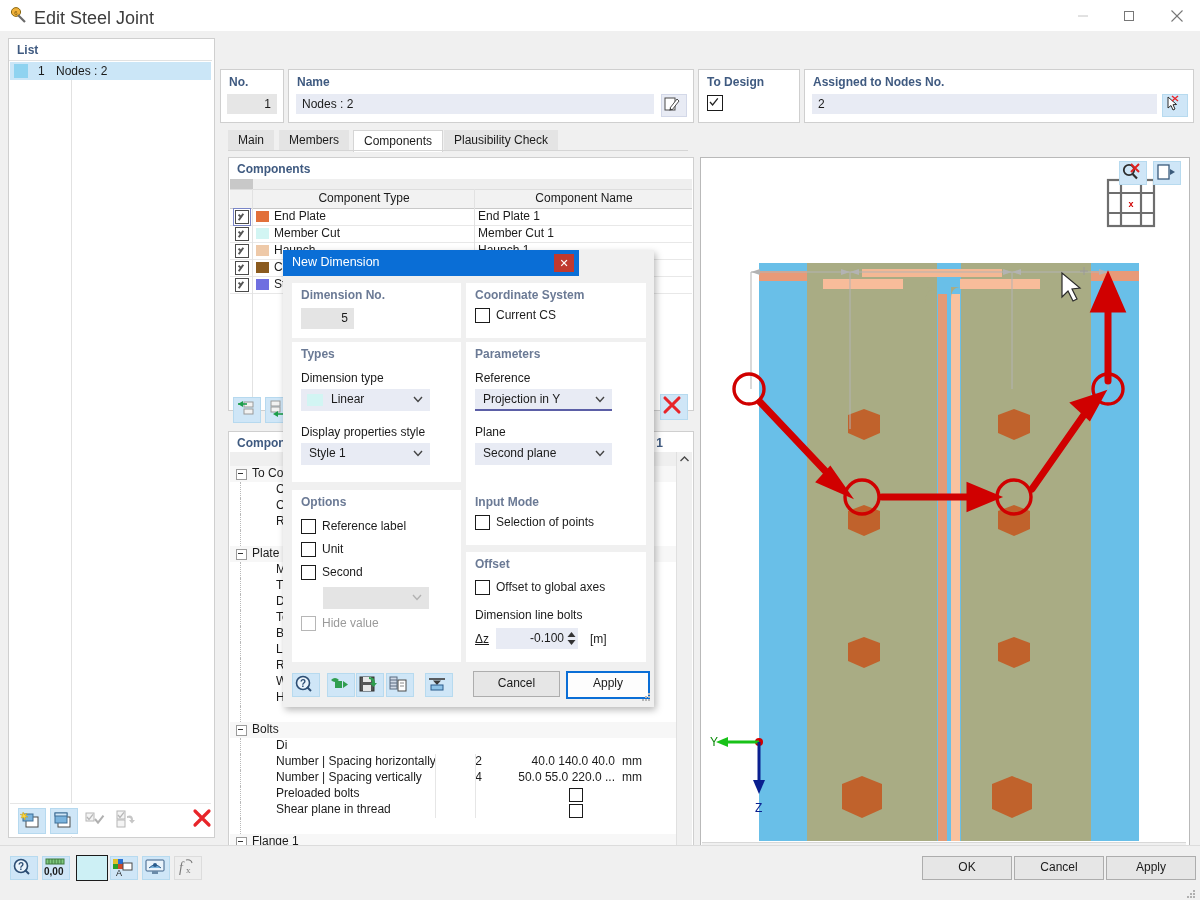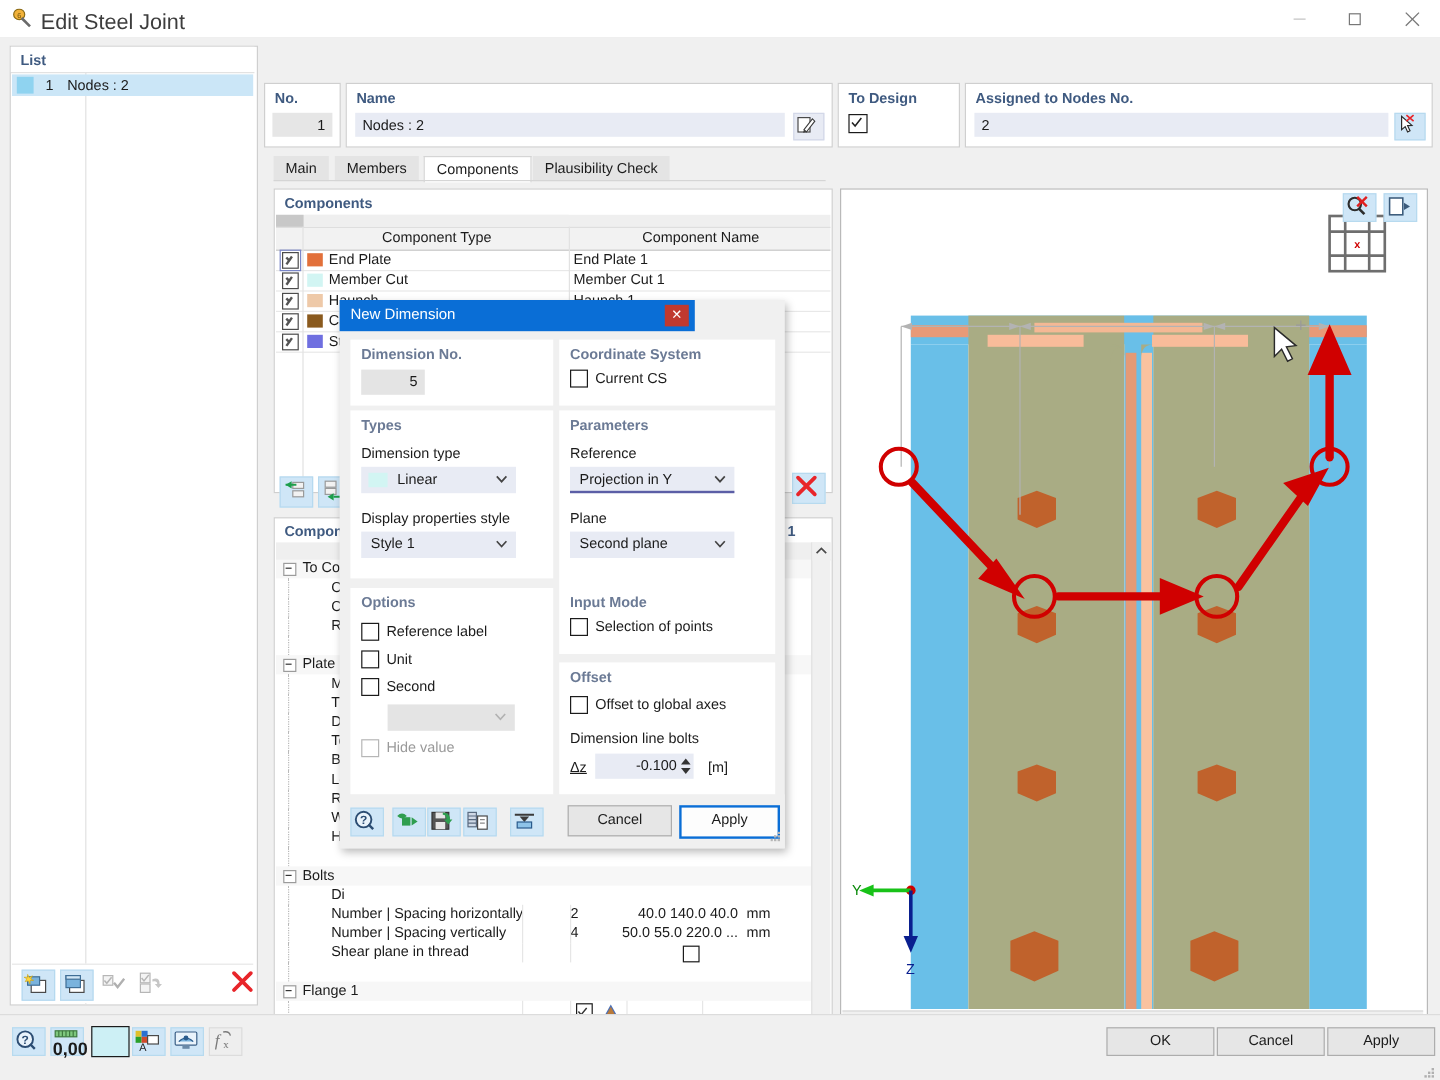--- a/index.html
+++ b/index.html
@@ -447,20 +447,27 @@
           <div class="dots"></div>
           <div class="ilabel">Number | Spacing vertically</div>
           <div class="sep" style="left:205px;"></div>
           <div class="val" style="left:210px;width:42px;">4</div>
           <div class="sep" style="left:245px;"></div>
           <div class="val" style="left:250px;width:135px;">50.0 55.0 220.0 ...</div>
           <div class="unit" style="left:392px;">mm</div>
         </div>
         <div class="trow">
           <div class="dots"></div>
+          <div class="ilabel">Preloaded bolts</div>
+          <div class="sep" style="left:205px;"></div>
+          <div class="sep" style="left:245px;"></div>
+          <div style="position:absolute;left:339px;top:2px;width:12px;height:12px;border:1px solid #1b1b1b;background:#fff;"></div>
+        </div>
+        <div class="trow">
+          <div class="dots"></div>
           <div class="ilabel">Shear plane in thread</div>
           <div class="sep" style="left:205px;"></div>
           <div class="sep" style="left:245px;"></div>
           <div style="position:absolute;left:339px;top:2px;width:12px;height:12px;border:1px solid #1b1b1b;background:#fff;"></div>
         </div>
         <div class="trow">
             <div class="dots"></div>
           </div>
 
         <div class="trow grp">
@@ -759,21 +766,21 @@
     </div>
     <div class="bbtn" style="left:42px;">
       <svg width="24" height="20" viewBox="0 0 24 20">
         <rect x="3" y="2" width="18" height="5" fill="#7ec87e" stroke="#3f7a3f"></rect>
         <line x1="6" y1="2" x2="6" y2="7" stroke="#3f7a3f"></line>
           <line x1="9" y1="2" x2="9" y2="7" stroke="#3f7a3f"></line>
         <line x1="12" y1="2" x2="12" y2="7" stroke="#3f7a3f"></line>
           <line x1="15" y1="2" x2="15" y2="7" stroke="#3f7a3f"></line>
         <line x1="18" y1="2" x2="18" y2="7" stroke="#3f7a3f"></line>
       </svg>
-      <span style="position:absolute;left:1px;top:9px;font-size:15px;font-weight:bold;color:#1b1b1b;">0,00</span>
+      <span style="position:absolute;left:1px;top:9px;font-size:10px;font-weight:bold;color:#1b1b1b;">0,00</span>
     </div>
     <div style="position:absolute;left:76px;top:9px;width:30px;height:24px;background:#cdf0f5;border:1.6px solid #1b1b1b;"></div>
     <div class="bbtn" style="left:110px;">
       <svg width="24" height="20" viewBox="0 0 24 20">
         <rect x="2" y="2" width="5" height="5" fill="#e0c02a"></rect>
         <rect x="7" y="2" width="5" height="5" fill="#2a6fd0"></rect>
         <rect x="2" y="7" width="5" height="5" fill="#2aa02a"></rect>
         <rect x="7" y="7" width="5" height="5" fill="#d04a2a"></rect>
         <text x="5" y="19" font-size="9" fill="#1b1b1b" font-family="Liberation Sans">A</text>
         <rect x="12" y="6" width="9" height="7" fill="#fff" stroke="#4a4a4a"></rect>

